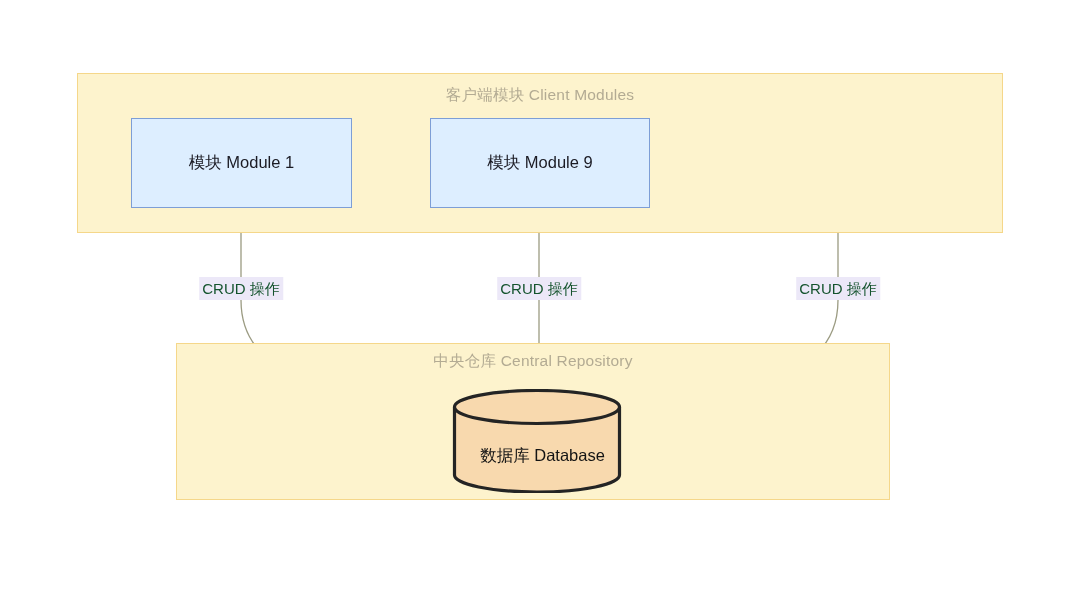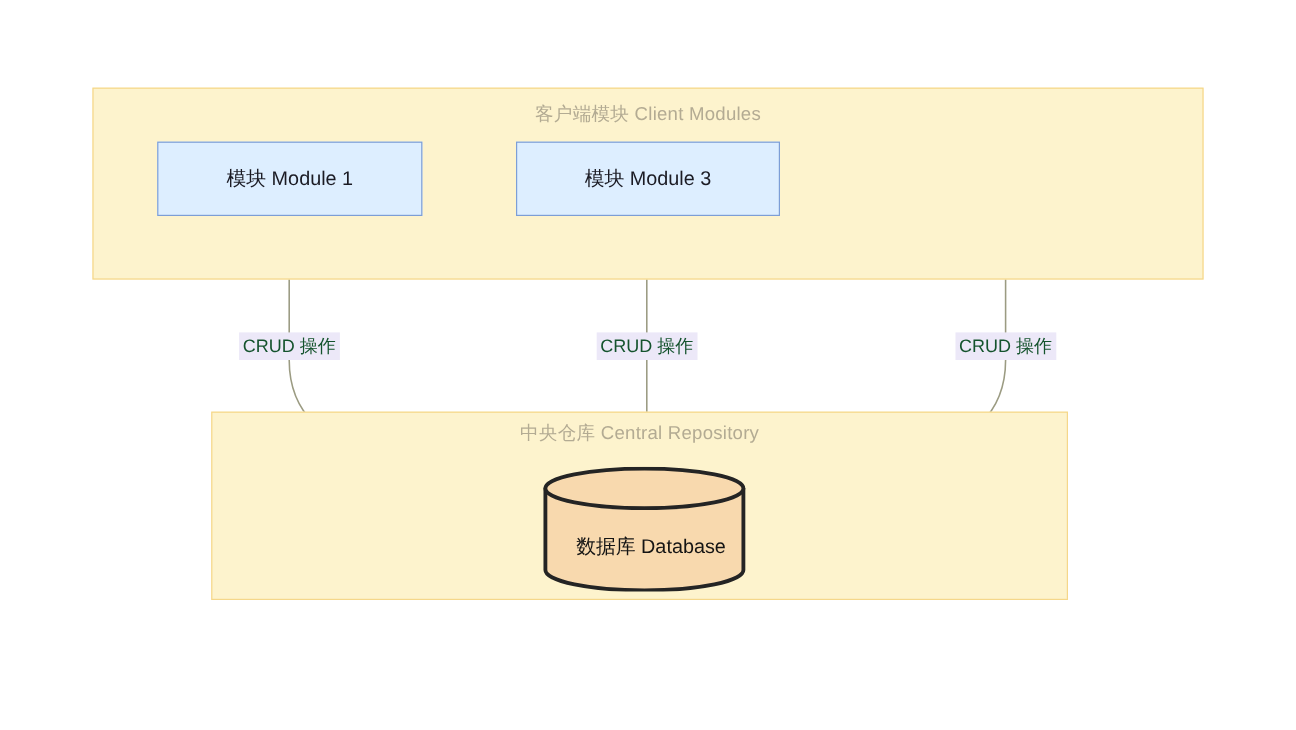--- a/index.html
+++ b/index.html
@@ -58,21 +58,21 @@
     letter-spacing: .2px;
     white-space: nowrap;
   }
   #group-client .group-title { top: 11px; }
   #group-repo   .group-title { top: 7px; }
 
   
   .module-box {
     position: absolute;
     top: 118px;
-    height: 62px;
+    height: 90px;
     background: #ddeeff;
     border: 1px solid #7d9ed6;
     box-sizing: border-box;
     display: flex;
     align-items: center;
     justify-content: center;
     color: #1b1b24;
     font-size: 16.5px;
     white-space: nowrap;
   }
@@ -136,21 +136,21 @@
   </svg>
 
   <div id="group-client" class="group-box">
     <div class="group-title">客户端模块 Client Modules</div>
   </div>
 
   <div id="module-1" class="module-box">
     <span>模块 Module 1</span>
   </div>
   <div id="module-2" class="module-box">
-    <span>模块 Module 3</span>
+    <span>模块 Module 9</span>
   </div>
 
   <div id="group-repo" class="group-box">
     <div class="group-title">中央仓库 Central Repository</div>
   </div>
 
   <div id="label-crud-1" class="edge-label">CRUD 操作</div>
   <div id="label-crud-2" class="edge-label">CRUD 操作</div>
   <div id="label-crud-3" class="edge-label">CRUD 操作</div>
 

